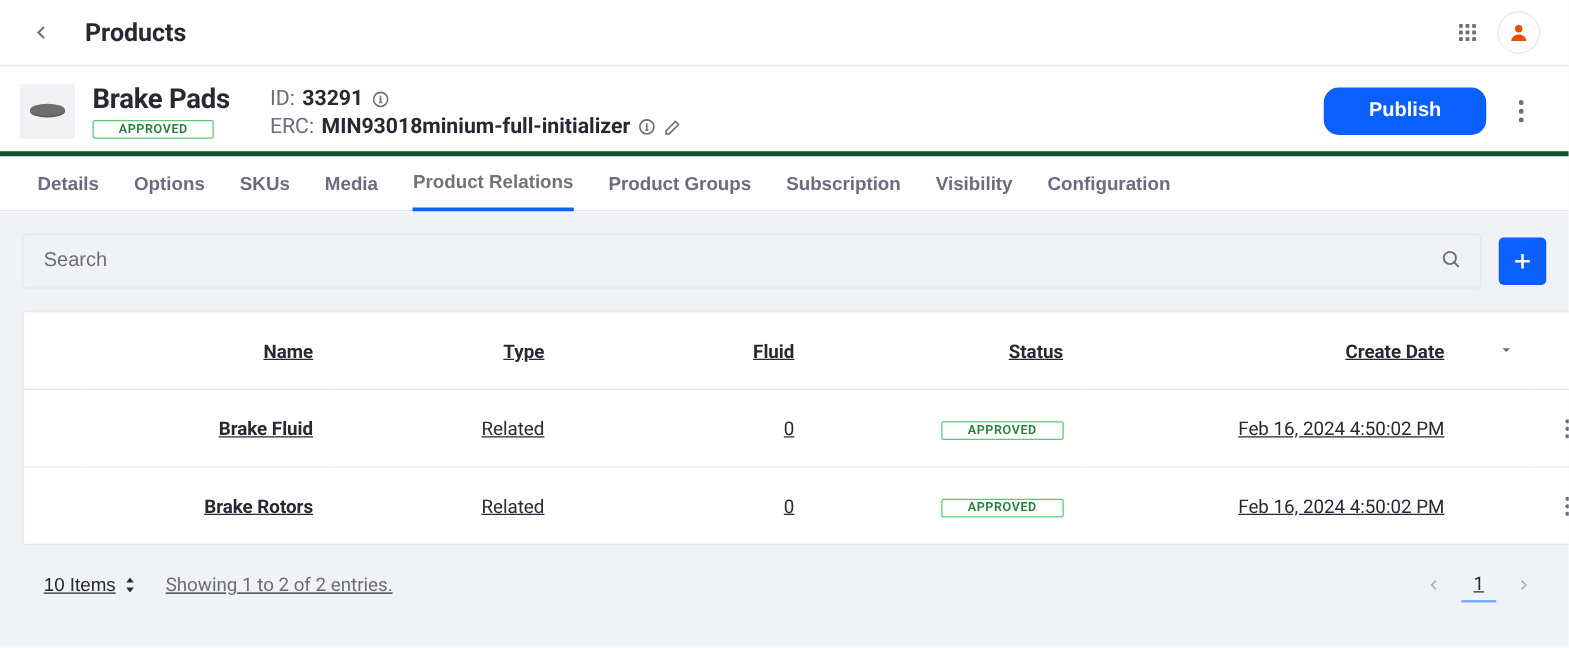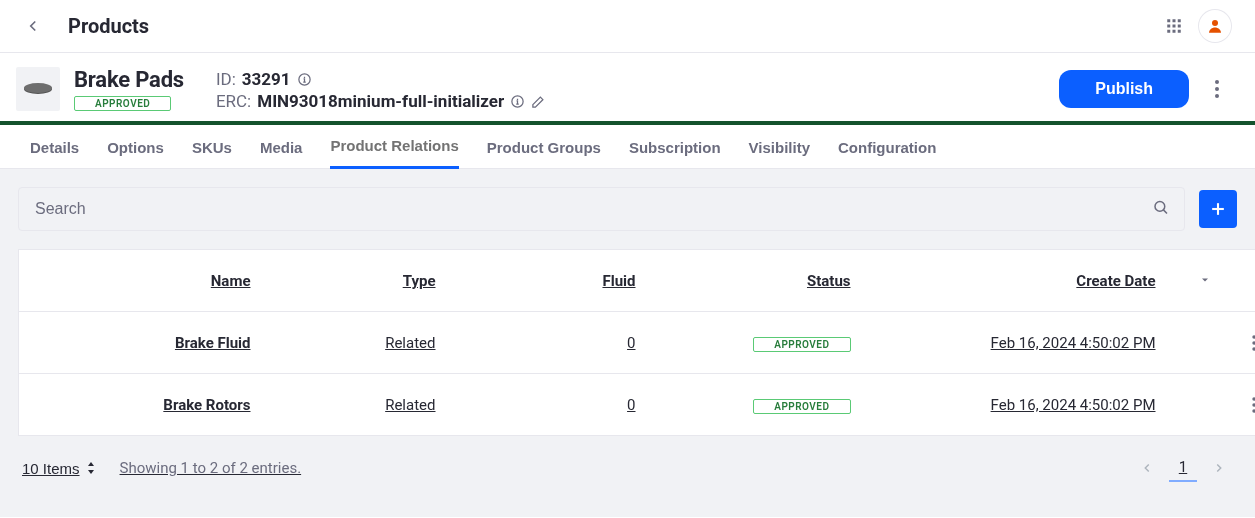--- a/index.html
+++ b/index.html
@@ -149,21 +149,21 @@
   }
   .sort-dd {
     border:none; background:none; color:#6b6c7e; cursor:pointer;
   }
 
   .pager {
     margin-top: 18px; display:flex; align-items:center; justify-content:space-between;
     color:#6b6c7e; font-size:15px;
     padding: 0 4px;
   }
-  .pager-left { display:flex; align-items:center; gap: 24px; }
+  .pager-left { display:flex; align-items:center; gap: 24px; margin-left: 13px; }
   .page-size-btn {
     border:none; background:none; color:#272833; font-size:15px; cursor:pointer;
     display:flex; align-items:center; gap:6px;
   }
   .pager-right { display:flex; align-items:center; gap: 8px; }
   .pager-arrow {
     border:none; background:none; color:#adb5bd; cursor:pointer;
     width:28px; height:28px; display:flex; align-items:center; justify-content:center;
   }
   .page-current {

